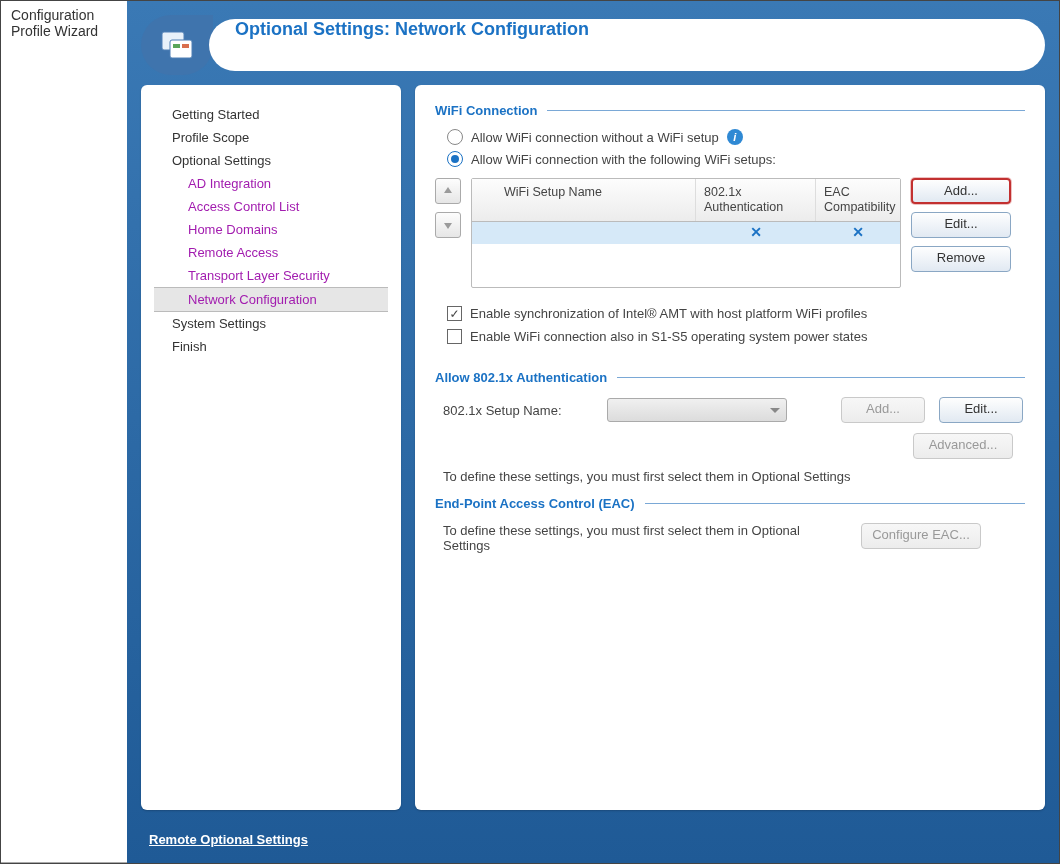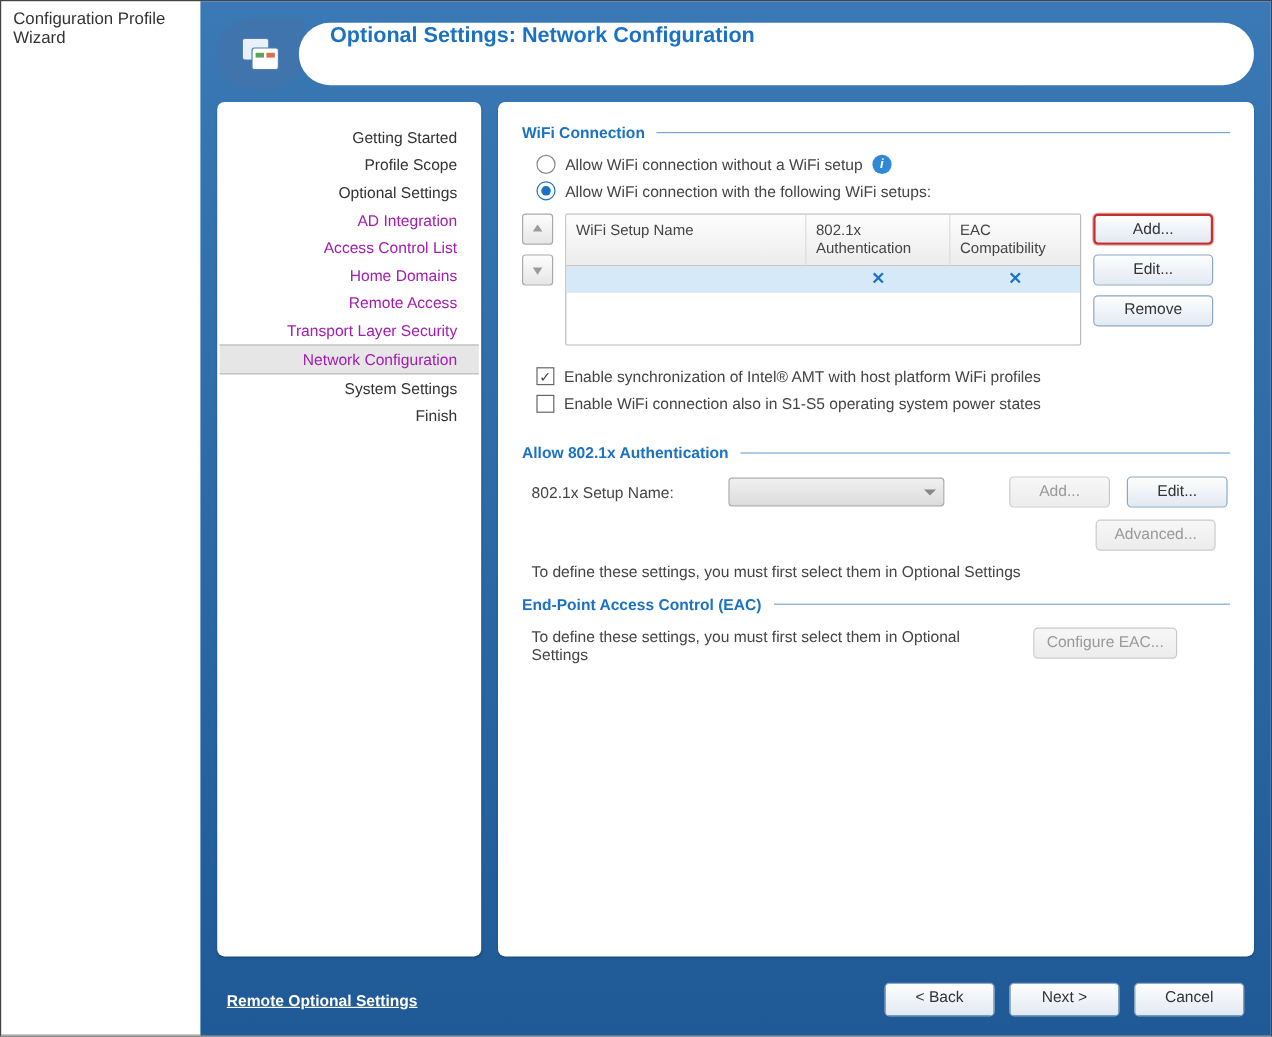--- a/index.html
+++ b/index.html
@@ -7,21 +7,21 @@
   .window { width:1060px; height:864px; border:1px solid #444; background:#fff; display:flex; flex-direction:row; }
   .titlebar { padding:6px 10px; border-bottom:1px solid #aaa; font-size:14px; }
   .app-body { flex:1; background:linear-gradient(to bottom,#3a79b5 0%, #1f5a96 100%); padding:0; display:flex; flex-direction:column; }
   .header-row { padding:14px 14px 10px 14px; }
   .header-card { position:relative; height:60px; }
   .header-icon-blob { position:absolute; left:0; top:0; width:72px; height:60px; background:#3f74ad; border-radius:30px 0 30px 30px; display:flex; align-items:center; justify-content:center; }
   .header-icon-blob svg { width:34px; height:30px; }
   .header-pill { position:absolute; left:68px; right:0; top:4px; height:52px; background:#fff; border-radius:26px; display:flex; padding-left:26px; }
   .header-pill h1 { margin:0; font-size:18px; font-weight:700; color:#1b72c4; }
   .cols { flex:1; display:flex; gap:14px; padding:0 14px 10px 14px; overflow:hidden; }
-  .nav { width:220px; background:#fff; border-radius:6px; box-shadow:0 1px 2px rgba(0,0,0,0.2); padding:18px 2px;text-align:right; }
+  .nav { width:260px; background:#fff; border-radius:6px; box-shadow:0 1px 2px rgba(0,0,0,0.2); padding:18px 13px; }
   .nav-item { padding:4px 18px; color:#a21caf; cursor:pointer; }
   .nav-item.top { color:#333; }
   .nav-sub { padding-left:34px; }
   .nav-item.selected { background:#e6e6e6; border:1px solid #bbb; border-left:none; border-right:none; margin:0; }
   .content { flex:1; background:#fff; border-radius:6px; box-shadow:0 1px 2px rgba(0,0,0,0.2); padding:14px 20px; overflow:auto; color:#444; }
   .section-title { display:flex; align-items:center; color:#1b72c4; font-weight:700; margin:4px 0 8px 0; }
   .section-title .line { flex:1; height:1px; background:#7aa8d6; margin-left:10px; }
   .radio-row { display:flex; align-items:center; gap:8px; padding:3px 2px 3px 12px; }
   .radio { width:16px; height:16px; border:1px solid #888; border-radius:50%; display:inline-flex; align-items:center; justify-content:center; }
   .radio.selected { border-color:#1b72c4; }
@@ -29,21 +29,21 @@
   .info-icon { width:16px; height:16px; border-radius:50%; background:#2f89d4; color:#fff; display:inline-flex; align-items:center; justify-content:center; font-size:11px; font-weight:700; font-style:italic; }
   .grid-row { display:flex; gap:10px; margin-top:8px; }
   .arrows { display:flex; flex-direction:column; gap:8px; padding-top:0; }
   .arrow-btn { width:26px; height:26px; background:linear-gradient(#fdfdfd,#e6e6e6); border:1px solid #aaa; border-radius:3px; display:flex; align-items:center; justify-content:center; cursor:pointer; }
   .arrow-btn svg { width:12px; height:12px; opacity:0.7; }
   .wifi-table { flex:1; border:1px solid #bbb; border-radius:2px; min-height:110px; max-width:430px; }
   .wifi-table .thead { display:flex; background:linear-gradient(#fdfdfd,#ececec); border-bottom:1px solid #bbb; }
   .wifi-table .thead .cell { padding:6px 8px; border-right:1px solid #ddd; font-size:12.5px; line-height:1.2; }
   .wifi-table .row { display:flex; height:22px; }
   .wifi-table .row .cell { text-align:center; padding:2px 8px; }
-  .c1 { flex:0 0 200px; }
+  .c1 { flex:0 0 200px;margin-left:24px; }
   .c2 { flex:0 0 120px; }
   .c3 { flex:1; border-right:none !important; }
   .x-mark { color:#1b72c4; font-weight:700; font-size:14px; }
   .selected-row { background:#d6e9f8; }
   .btn-col { display:flex; flex-direction:column; gap:8px; width:100px; }
   .btn { height:26px; background:linear-gradient(#fefefe,#e1e9f2); border:1px solid #8aa7c4; border-radius:4px; cursor:pointer; font-size:13px; color:#333; text-align:center; padding:3px 0; }
   .btn.disabled { color:#999; border-color:#c9c9c9; background:linear-gradient(#f7f7f7,#ececec); }
   .btn.highlight { border:2px solid #c23030; box-shadow:0 0 0 1px rgba(200,50,50,0.3); }
   .check-row { display:flex; align-items:center; gap:8px; padding:4px 2px 4px 12px; }
   .chk { width:15px; height:15px; border:1px solid #666; display:inline-flex; align-items:center; justify-content:center; }
@@ -187,21 +187,16 @@
         <div class="eac-row">
           <div class="note-text">To define these settings, you must first select them in Optional Settings</div>
           <div class="btn disabled" style="width:120px">Configure EAC...</div>
         </div>
 
       </div>
     </div>
 
     <div class="footer">
       <span class="footer-link">Remote Optional Settings</span>
-      <div class="footer-btns">
-        <div class="btn">&lt; Back</div>
-        <div class="btn">Next &gt;</div>
-        <div class="btn">Cancel</div>
-      </div>
     </div>
 
   </div>
 </div>
 
 </body></html>

